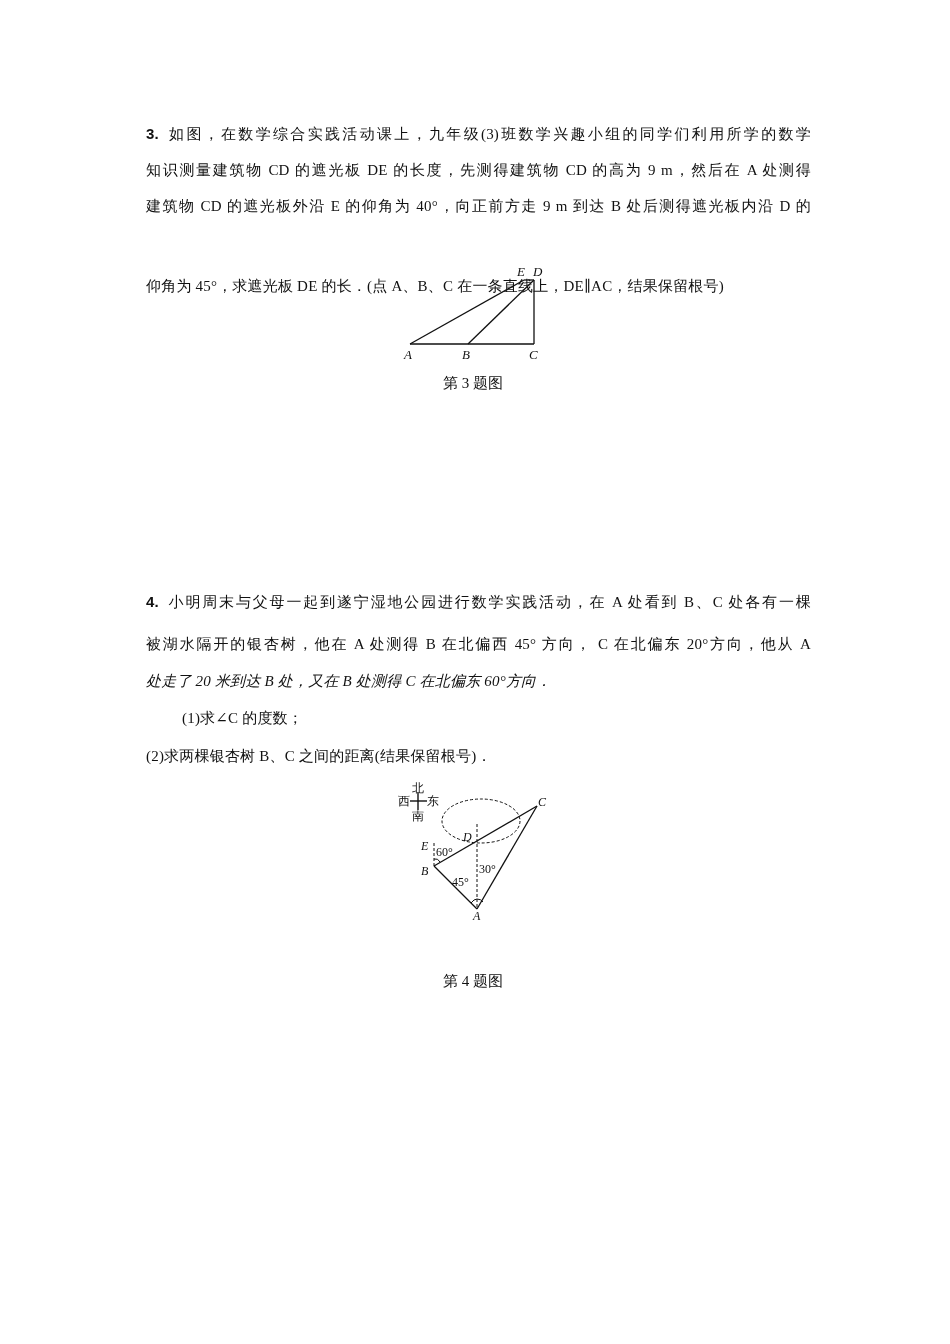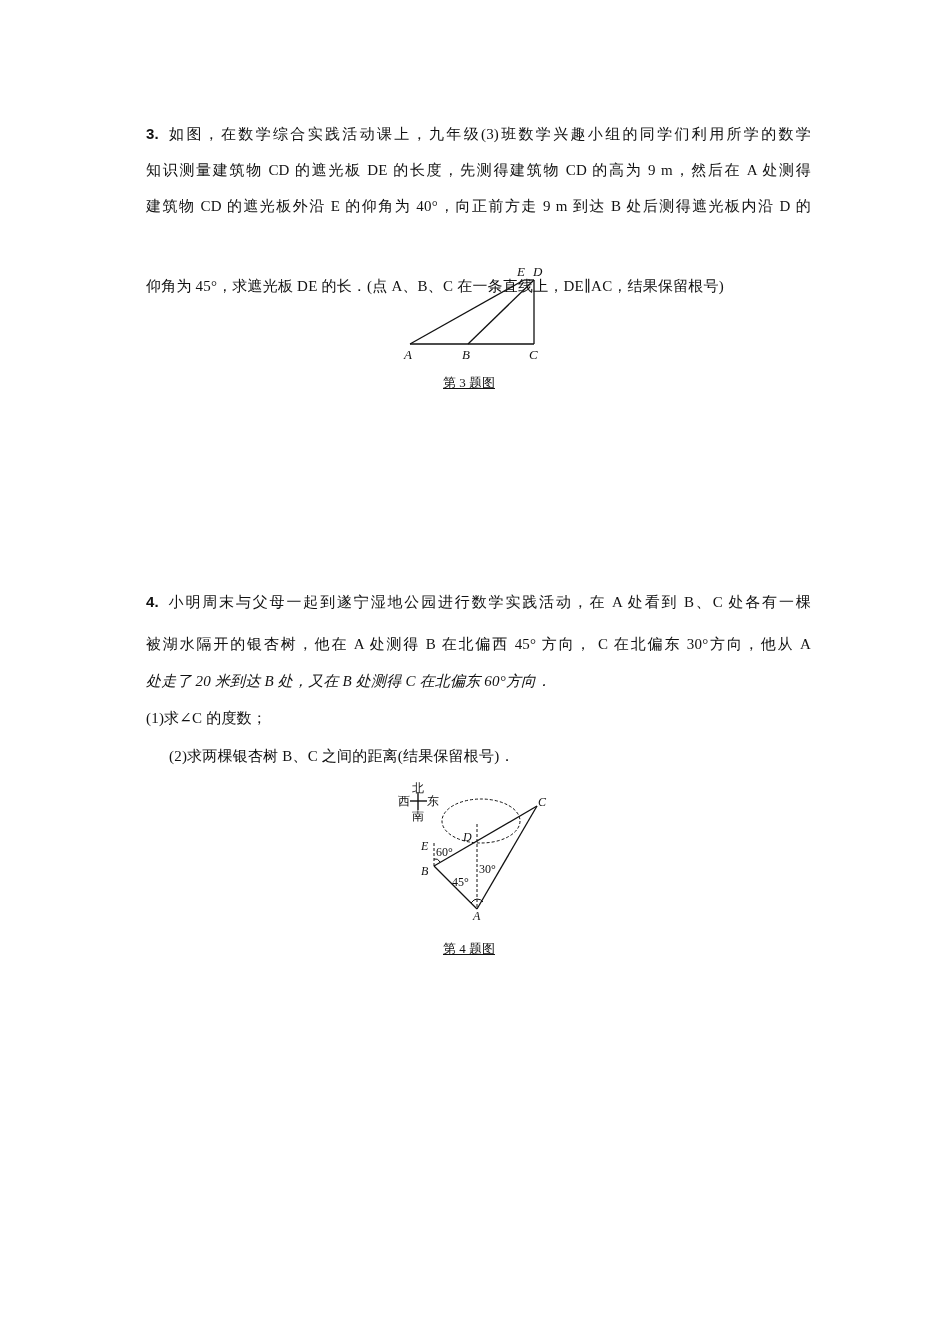--- a/index.html
+++ b/index.html
@@ -2,21 +2,21 @@
 <html><head>
 <meta charset="utf-8">
 <style>
   html, body { margin: 0; padding: 0; background: #ffffff; }
   body { width: 950px; height: 1344px; position: relative; overflow: hidden;
          font-family: "DejaVu Serif", "Liberation Serif", serif; color: #111; }
   .line { position: absolute; left: 146px; width: 665px; font-size: 15px; line-height: 20px;
           white-space: nowrap; letter-spacing: 0.2px; font-family: "Liberation Serif", "DejaVu Serif", serif; }
   .num { font-family: "Liberation Sans", "DejaVu Sans", sans-serif; font-weight: bold; font-size: 15px; margin-right: 8px; }
   .just { text-align: justify; text-align-last: justify; }
-  .caption { position: absolute; font-size: 13px; font-family: "Liberation Serif", "DejaVu Serif", serif; white-space: nowrap; text-decoration: underline; }
+  .caption { position: absolute; font-size: 15px; font-family: "Liberation Serif", "DejaVu Serif", serif; white-space: nowrap; }
   svg text { font-family: "Liberation Serif", "DejaVu Serif", serif; font-style: italic; }
   svg .cn { font-style: normal; }
 </style>
 </head>
 <body>
 
 <div class="line just" style="top:124px;">
   <span class="num">3.</span><span>如图，在数学综合实践活动课上，九年级(3)班数学兴趣小组的同学们利用所学的数学</span>
 </div>
 <div class="line just" style="top:160px;">知识测量建筑物 CD 的遮光板 DE 的长度，先测得建筑物 CD 的高为 9 m，然后在 A 处测得</div>
@@ -37,24 +37,24 @@
     <text x="529" y="359">C</text>
     <text x="517" y="276">E</text>
     <text x="533" y="276">D</text>
   </g>
 </svg>
 <div class="caption" style="left:443px; top:374px;">第 3 题图</div>
 
 <div class="line just" style="top:592px;">
   <span class="num">4.</span><span>小明周末与父母一起到遂宁湿地公园进行数学实践活动，在 A 处看到 B、C 处各有一棵</span>
 </div>
-<div class="line just" style="top:634px;">被湖水隔开的银杏树，他在 A 处测得 B 在北偏西 45° 方向，  C 在北偏东 30°方向，他从 A</div>
+<div class="line just" style="top:634px;">被湖水隔开的银杏树，他在 A 处测得 B 在北偏西 45° 方向，  C 在北偏东 20°方向，他从 A</div>
 <div class="line" style="top:671px;font-style:italic;">处走了 20 米到达 B 处，又在 B 处测得 C 在北偏东 60°方向．</div>
-<div class="line" style="top:708px;">(1)求∠C 的度数；</div>
-<div class="line" style="top:746px;margin-left:23px;">(2)求两棵银杏树 B、C 之间的距离(结果保留根号)．</div>
+<div class="line" style="top:708px;margin-left:36px;">(1)求∠C 的度数；</div>
+<div class="line" style="top:746px;">(2)求两棵银杏树 B、C 之间的距离(结果保留根号)．</div>
 
 <svg style="position:absolute; left:390px; top:775px;" width="170" height="150" viewBox="390 775 170 150">
 
   <g>
     <line x1="418" y1="792" x2="418" y2="810" stroke="#111" stroke-width="1.4"></line>
     <line x1="410" y1="801" x2="427" y2="801" stroke="#111" stroke-width="1.4"></line>
     <g font-size="12" fill="#111" class="cn">
       <text class="cn" x="412" y="792">北</text>
       <text class="cn" x="398" y="805">西</text>
       <text class="cn" x="427" y="805">东</text>
@@ -79,13 +79,13 @@
     <text x="421" y="875">B</text>
     <text x="473" y="920">A</text>
     <text x="538" y="806">C</text>
     <text x="463" y="841">D</text>
     <text x="421" y="850">E</text>
     <text class="cn" x="436" y="856" font-size="12">60°</text>
     <text class="cn" x="452" y="886" font-size="12">45°</text>
     <text class="cn" x="479" y="873" font-size="12">30°</text>
   </g>
 </svg>
-<div class="caption" style="left:443px; top:940px;">第 4 题图</div>
+<div class="caption" style="left:443px; top:972px;">第 4 题图</div>
 
 </body></html>

